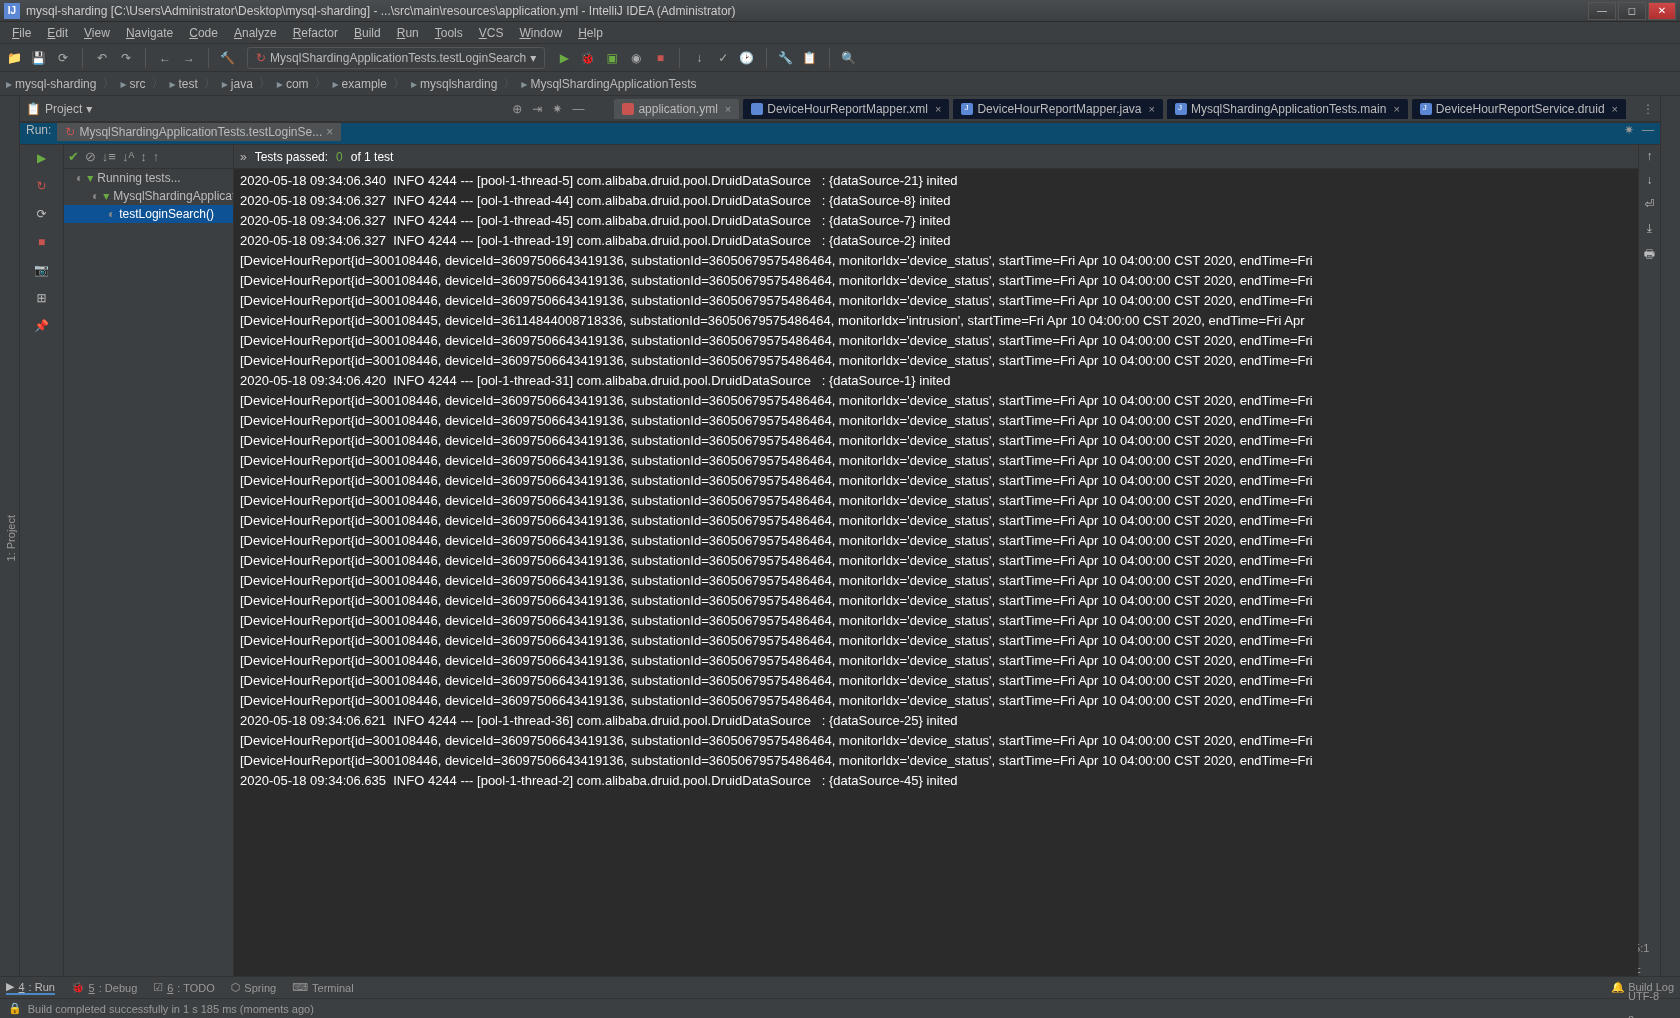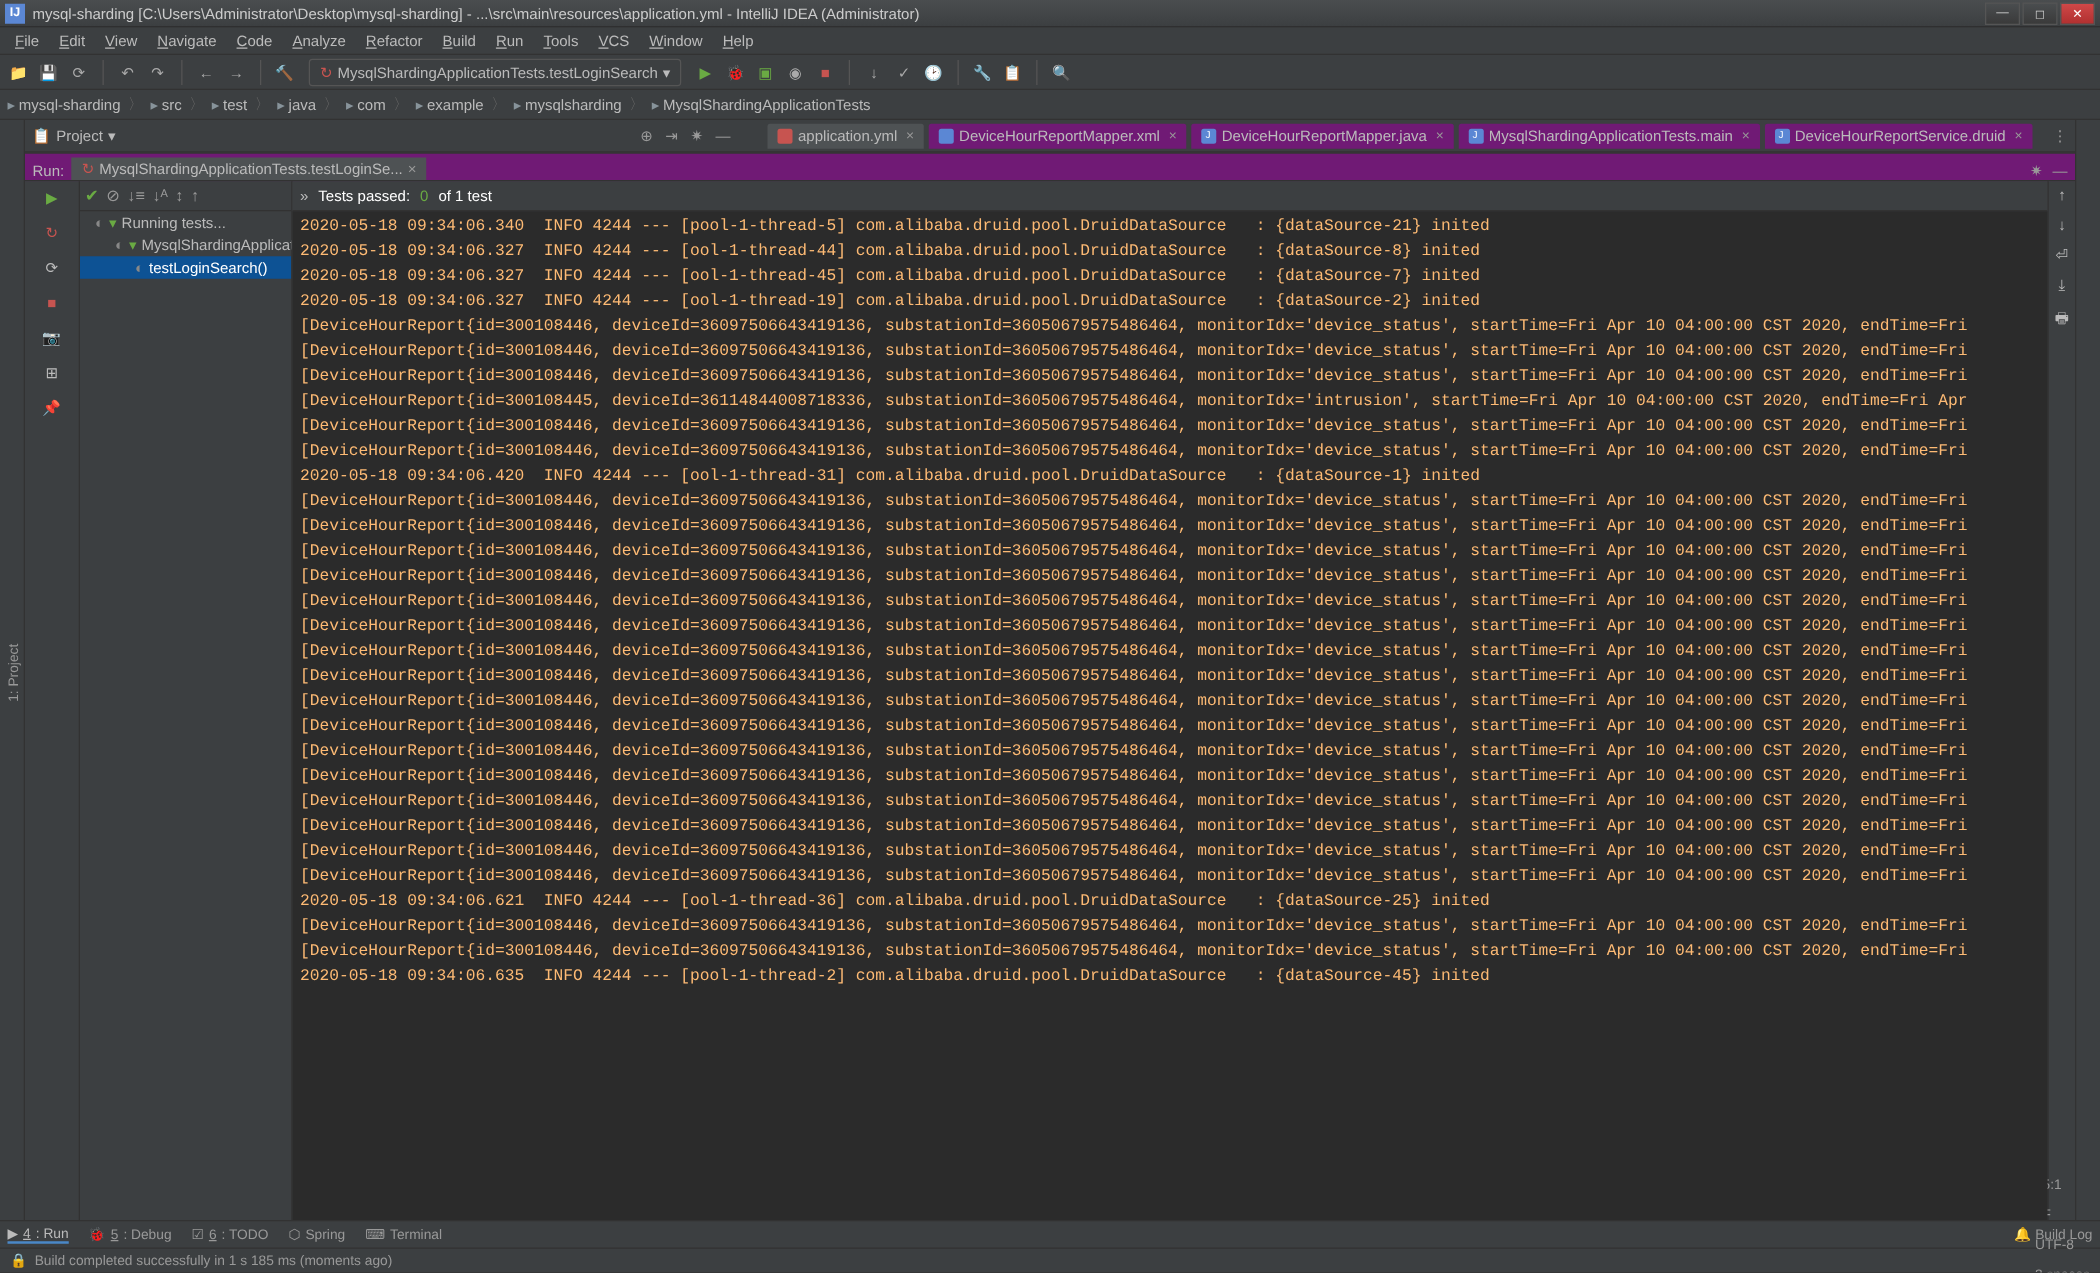--- a/index.html
+++ b/index.html
@@ -25,42 +25,42 @@
 .foldericon { color:#87939a; }
 .main { display:flex; height:calc(100% - 22px - 22px - 28px - 24px - 22px - 20px); }
 .leftgutter { width:20px; background:#3c3f41; border-right:1px solid #323232; display:flex; flex-direction:column; align-items:center; padding-top:4px; gap:8px; writing-mode:vertical-rl; }
 .leftgutter .tab { transform:rotate(180deg); padding:6px 2px; font-size:11px; color:#999; }
 .rightgutter { width:20px; background:#3c3f41; border-left:1px solid #323232; }
 .center { flex:1; display:flex; flex-direction:column; }
 .projectbar { height:26px; display:flex; align-items:center; padding:0 6px; background:#3c3f41; border-bottom:1px solid #323232; }
 .projectbar .left { display:flex; align-items:center; gap:4px; }
 .projectbar .right { margin-left:auto; display:flex; align-items:center; gap:10px; color:#999; }
 .editortabs { display:flex; align-items:center; gap:4px; margin-left:20px; }
-.editortabs .etab { display:flex; align-items:center; gap:4px; padding:3px 8px; background:#701a75; border-radius:2px 2px 0 0; color:#bbb; font-size:12px; }
+.editortabs .etab { display:flex; align-items:center; gap:4px; padding:3px 8px; background:#0f172a; border-radius:2px 2px 0 0; color:#bbb; font-size:12px; }
 .editortabs .etab.active { background:#4e5254; }
 .editortabs .etab .x { color:#999; font-size:11px; margin-left:3px; }
 .editortabs .etab .fi { width:12px; height:12px; border-radius:2px; display:inline-block; }
 .yml { background:#c75450; }
 .xml { background:#5b87d4; }
 .jav { background:#5b87d4; position:relative; }
 .jav::after { content:'J'; position:absolute; font-size:8px; color:#fff; left:3px; top:0; }
 .runtoolwindow { flex:1; display:flex; flex-direction:column; border-top:1px solid #323232; }
-.runheader { height:22px; display:flex; align-items:flex-end; padding:0 6px; background:#701a75; border-bottom:1px solid #323232; }
+.runheader { height:22px; display:flex; align-items:flex-start; padding:0 6px; background:#0c4a6e; border-bottom:1px solid #323232; }
 .runheader .tab { display:flex; align-items:center; gap:4px; padding:2px 8px; background:#4e5254; color:#bbb; }
 .runheader .right { margin-left:auto; display:flex; gap:8px; color:#999; }
 .runbody { flex:1; display:flex; }
 .runleft { width:44px; background:#3c3f41; border-right:1px solid #323232; display:flex; flex-direction:column; align-items:center; padding:4px 0; gap:10px; }
 .runleft div { width:18px; height:18px; display:flex; align-items:center; justify-content:center; }
 .testtree { width:170px; background:#3c3f41; border-right:1px solid #323232; font-size:12px; overflow:hidden; }
 .testtoolbar { height:24px; display:flex; align-items:center; gap:6px; padding:0 4px; border-bottom:1px solid #323232; }
 .testtoolbar span { color:#999; font-size:13px; }
 .testtree .node { padding:2px 4px 2px 12px; display:flex; align-items:center; gap:4px; white-space:nowrap; }
 .testtree .node.sel { background:#0d5294; color:#fff; }
 .testtree .spin { color:#888; }
-.console { flex:1; background:#2b2b2b; font-family:Liberation Mono, monospace; font-size:13px; line-height:20px; color:#fdba74; overflow:hidden; padding:2px 6px; white-space:pre; position:relative; }
+.console { flex:1; background:#2b2b2b; font-family:Liberation Sans, sans-serif; font-size:13px; line-height:20px; color:#ffffff; overflow:hidden; padding:2px 6px; white-space:pre; position:relative; }
 .consoletoolbar { height:24px; background:#3c3f41; border-bottom:1px solid #323232; display:flex; align-items:center; padding:0 6px; gap:8px; font-size:12px; }
 .consoletoolbar .pass { color:#ffffff; }
 .consoletoolbar .num { color:#6aab43; }
 .bottombar { height:22px; display:flex; align-items:center; padding:0 6px; background:#3c3f41; border-top:1px solid #323232; gap:16px; }
 .bottombar .item { display:flex; align-items:center; gap:4px; color:#999; font-size:11px; }
 .bottombar .item.active { color:#bbb; border-bottom:2px solid #4a88c7; }
 .bottombar .right { margin-left:auto; display:flex; gap:10px; }
 .statusbar { height:20px; display:flex; align-items:center; padding:0 8px; background:#3c3f41; border-top:1px solid #323232; font-size:11px; color:#999; }
 .statusbar .right { margin-left:auto; display:flex; gap:12px;flex-direction:column; }
 </style>

